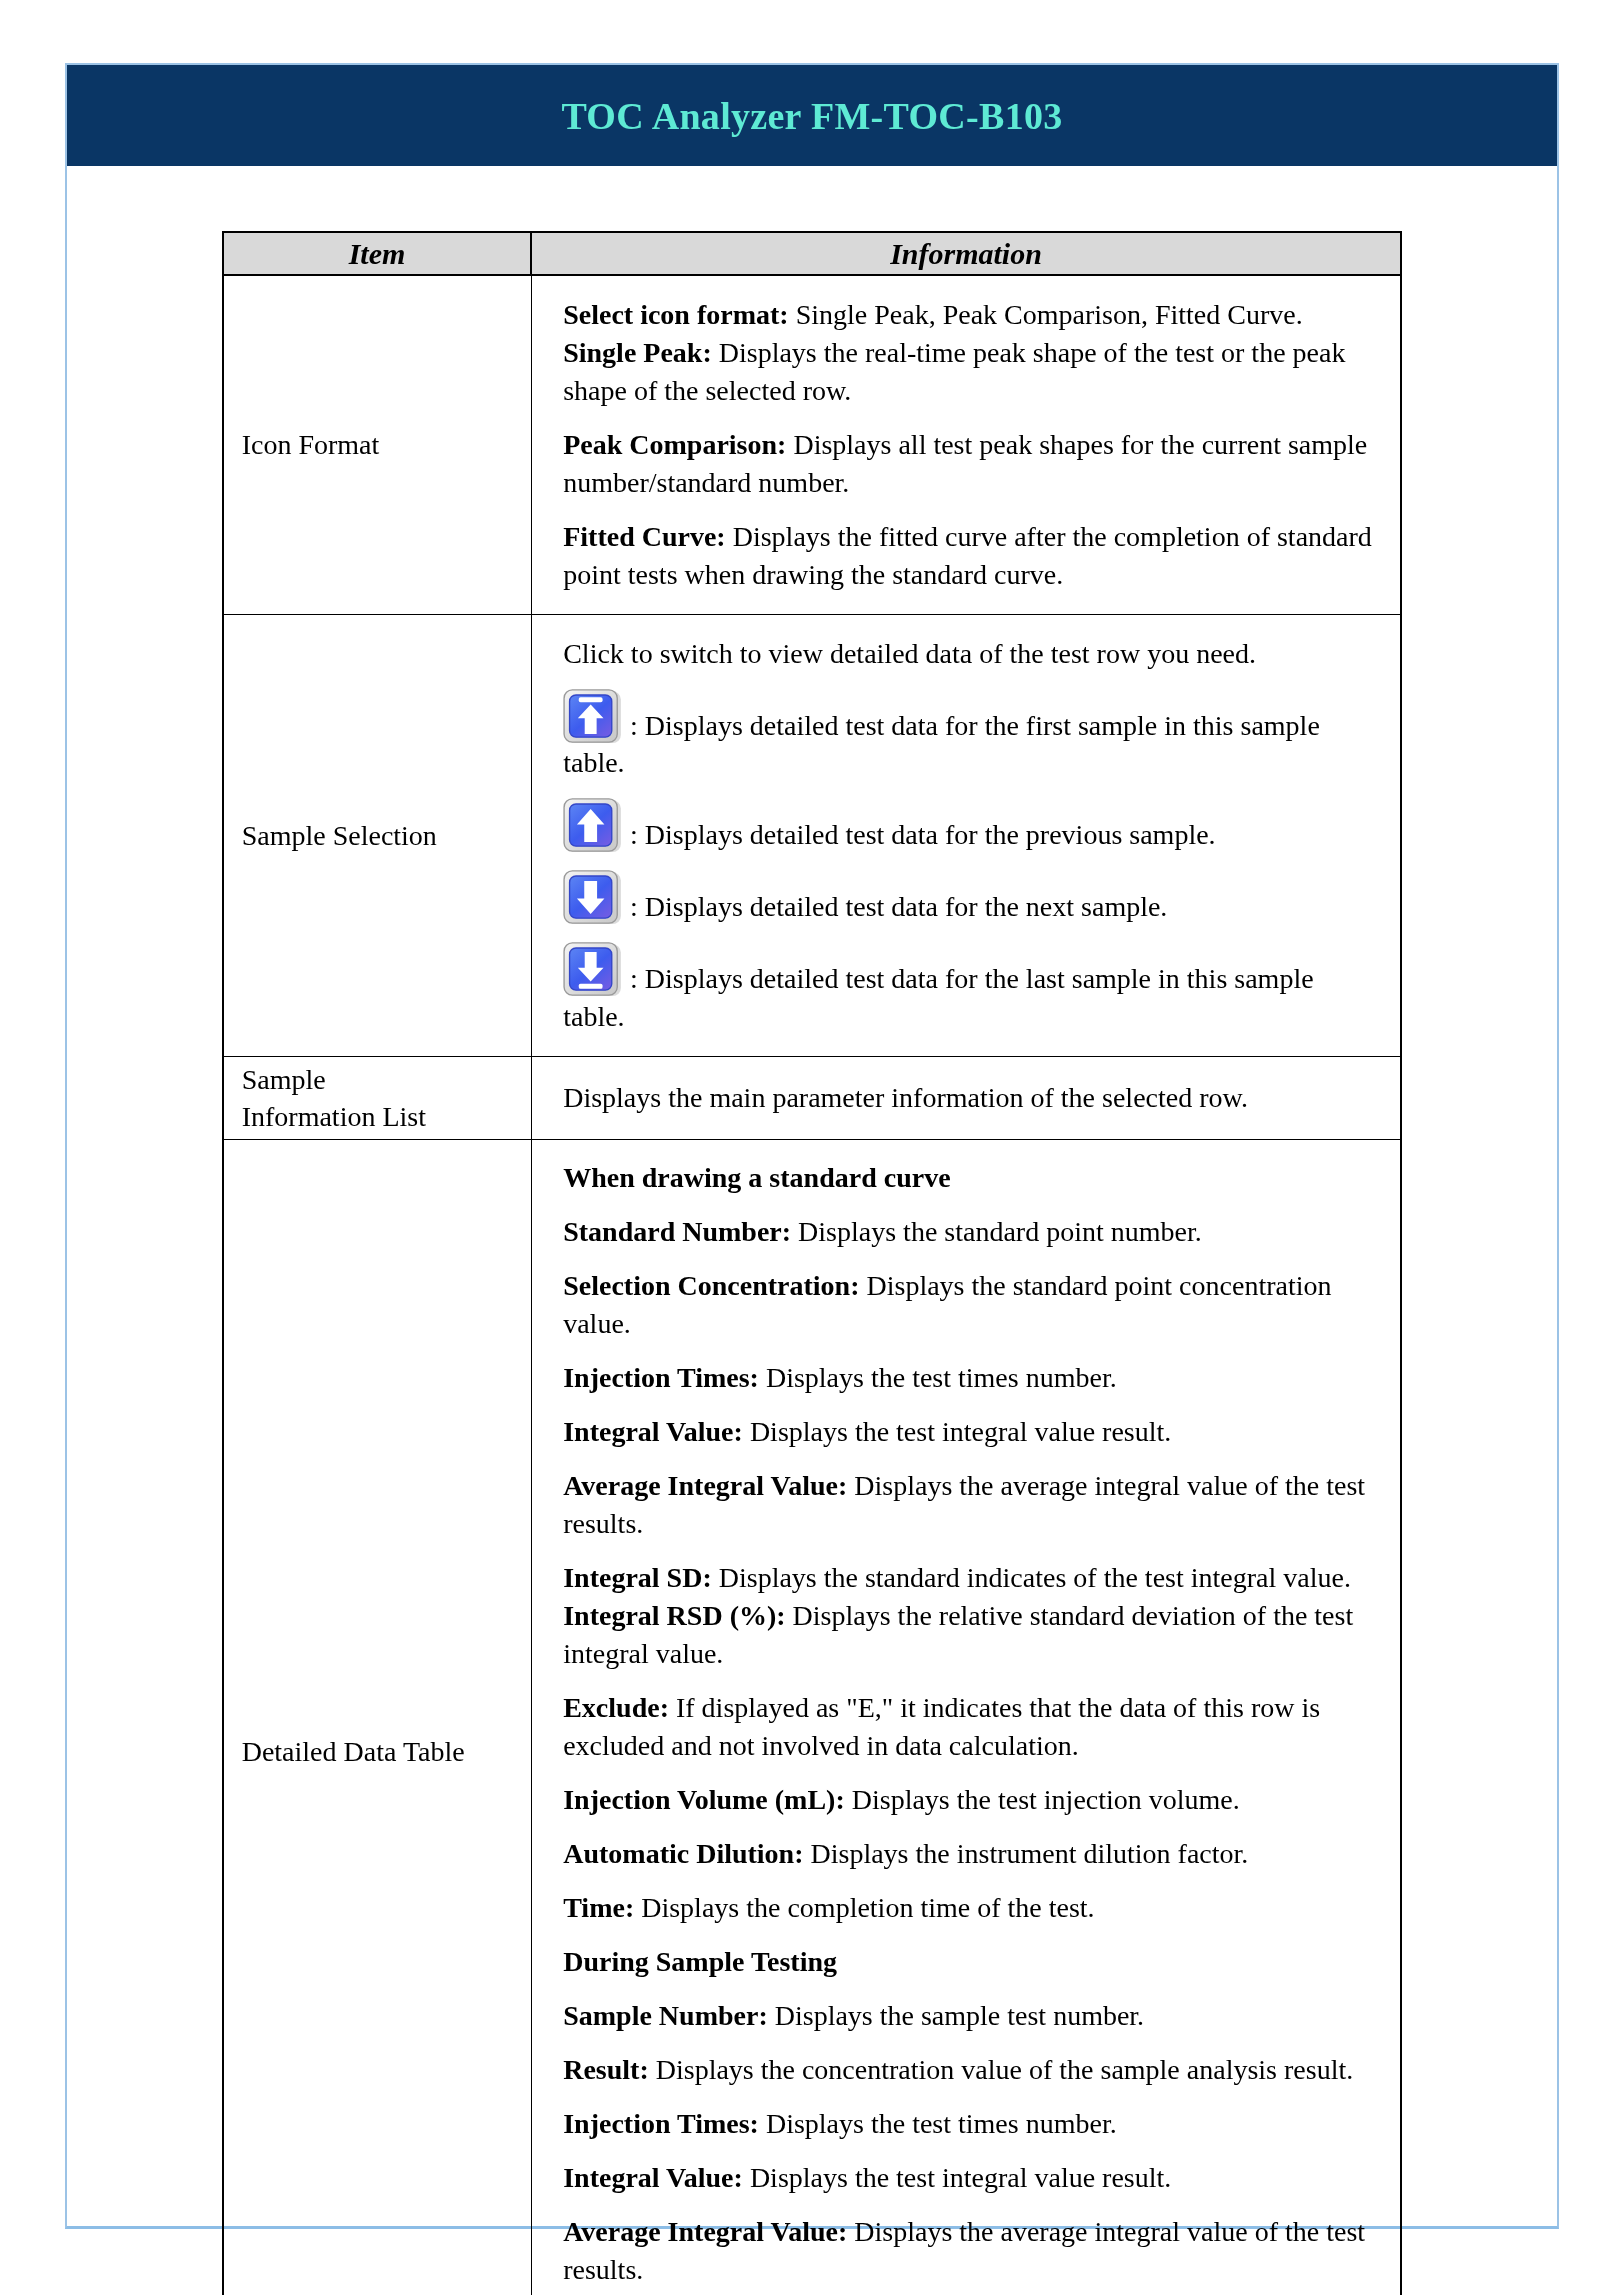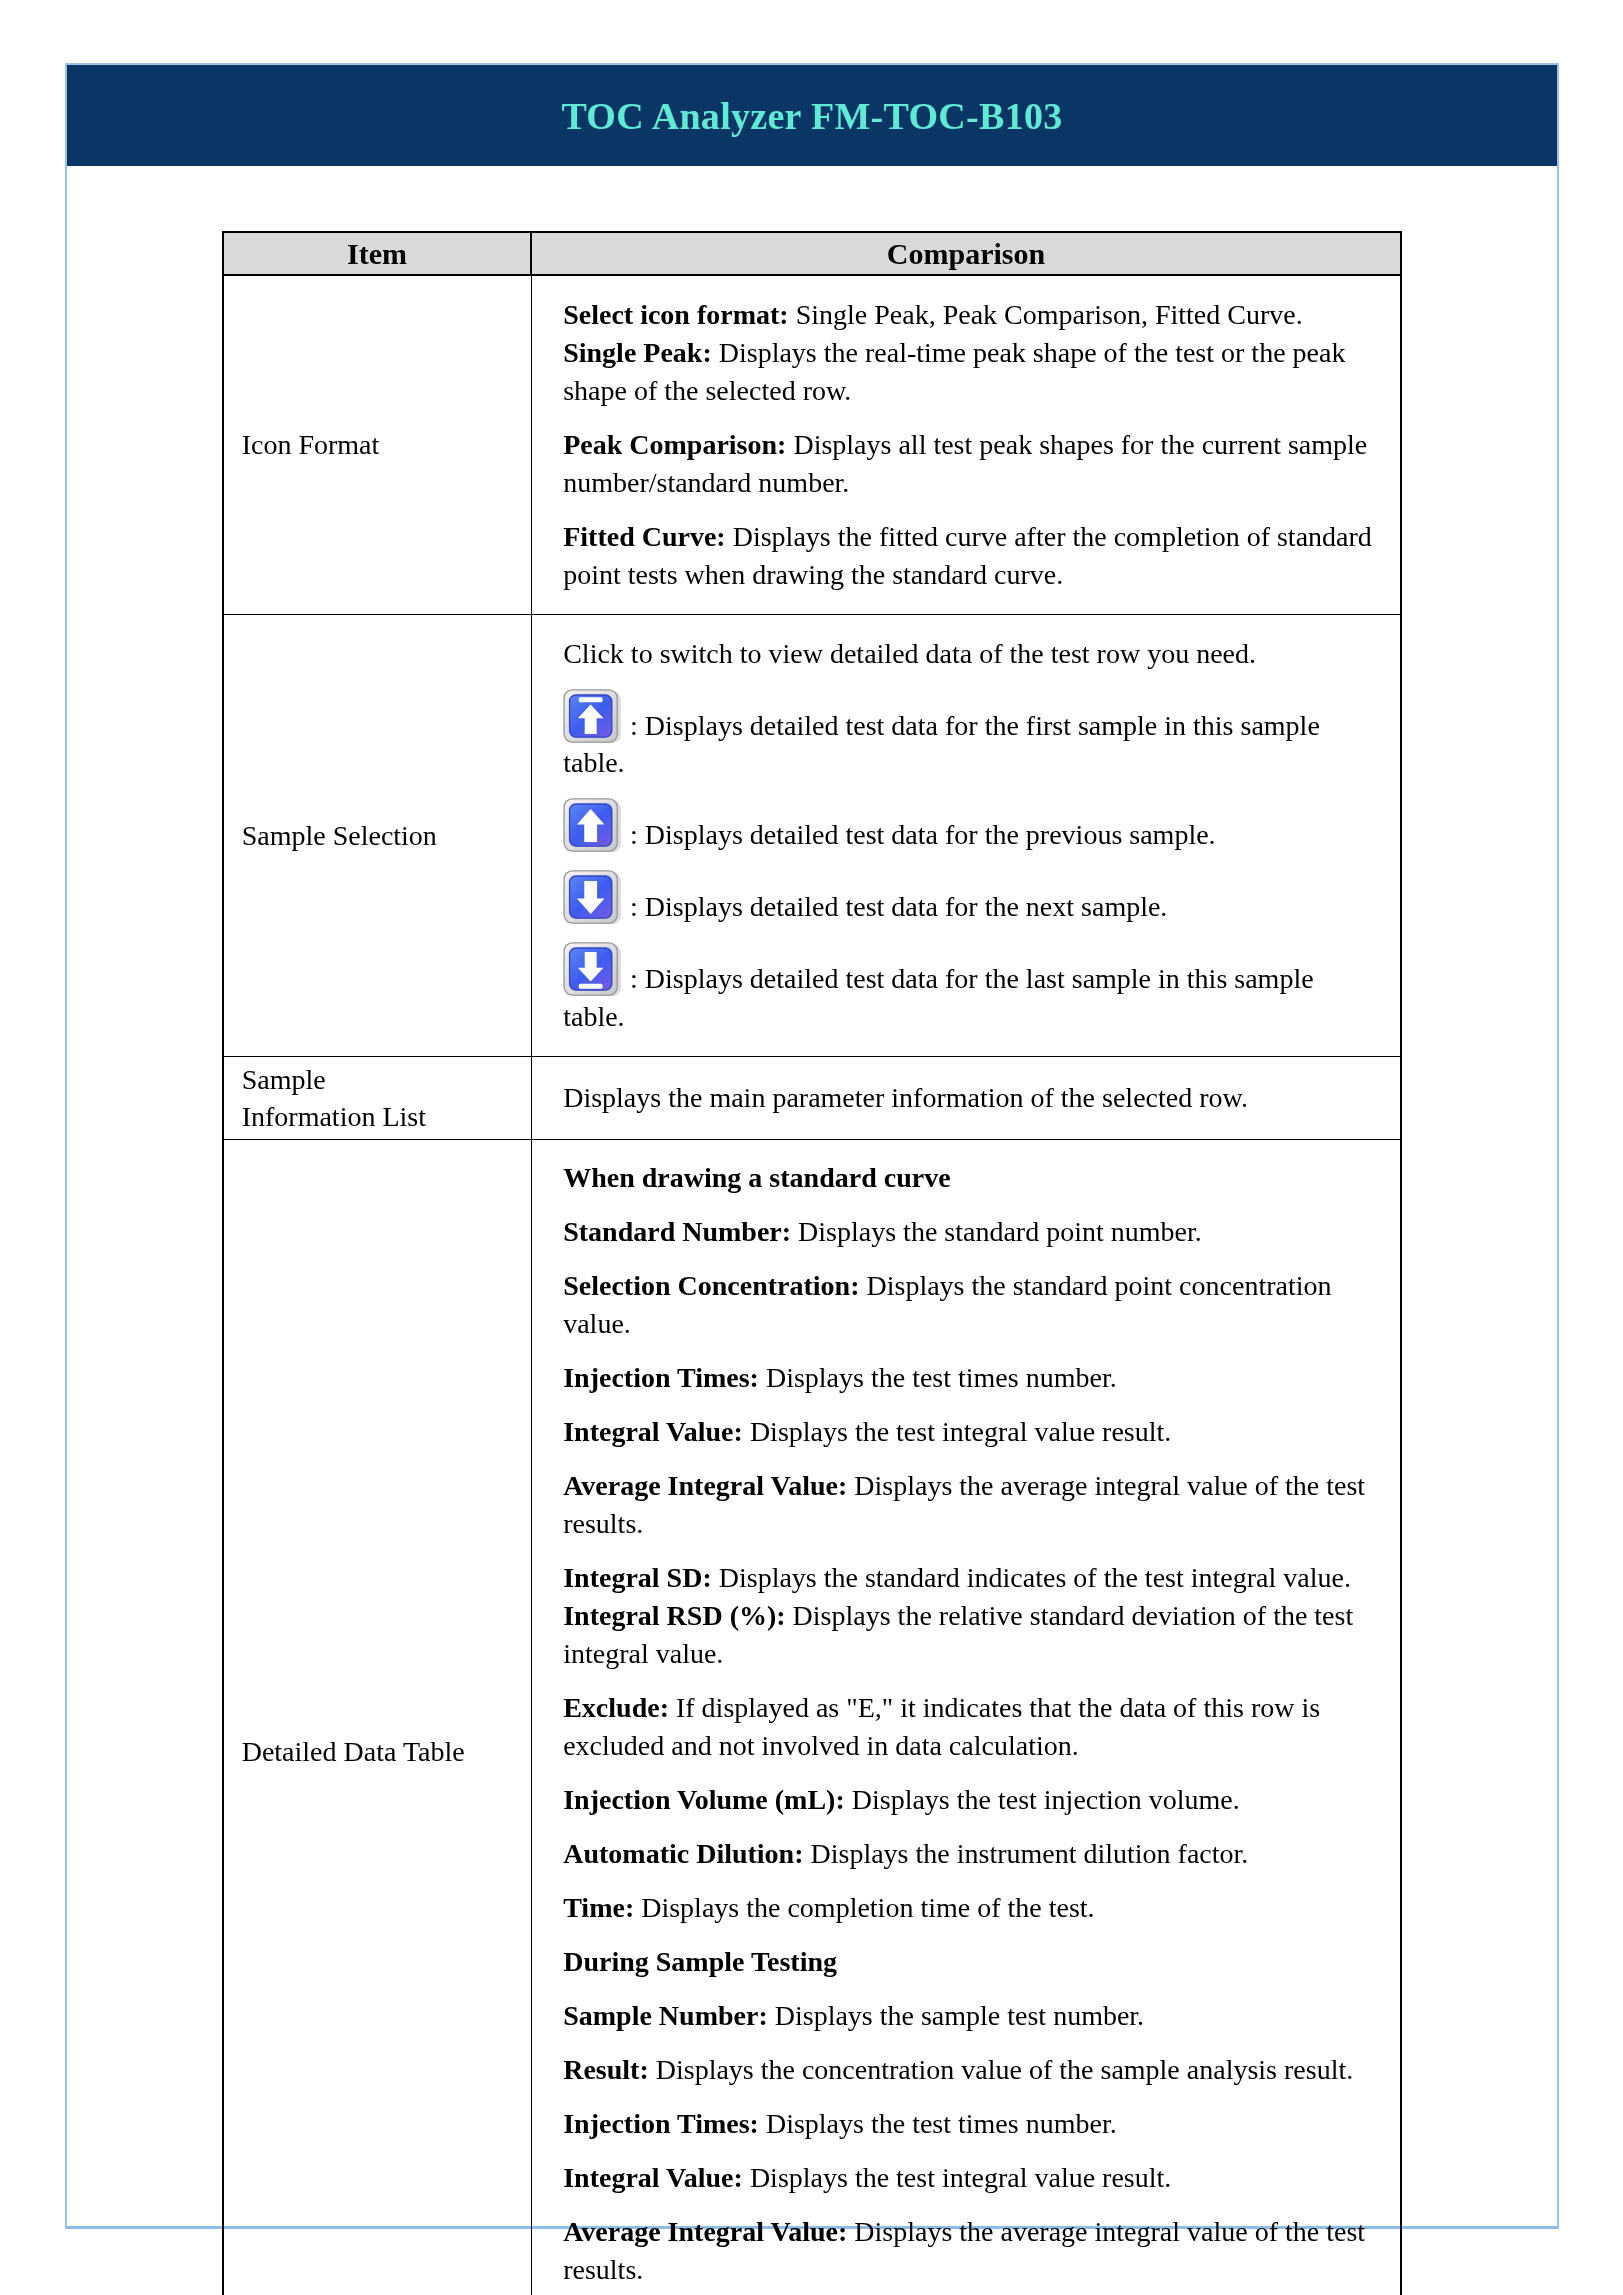--- a/index.html
+++ b/index.html
@@ -6,21 +6,21 @@
   .page{position:relative;width:1623px;height:2295px;background:#ffffff;
         font-family:"Liberation Serif", serif;color:#000;overflow:hidden;}
   .frame{position:absolute;left:65px;top:63px;width:1494px;height:2166px;
          box-sizing:border-box;border:2.6px solid #9cc3e6;border-bottom:3.9px solid #8cbde6;background:#fff;}
   .titlebar{position:absolute;left:0;top:0;width:100%;height:101px;background:#0a3665;
             display:flex;align-items:center;justify-content:center;}
   .title{color:#5eead4;font-weight:700;font-size:38px;letter-spacing:0.3px;}
   .doc-table{position:absolute;left:155px;top:166px;width:1178px;
              border-collapse:collapse;table-layout:fixed;border:2px solid #000;}
   .doc-table th{background:#d9d9d9;border:2px solid #000;border-bottom:2.6px solid #000;
-                font-size:30px;font-weight:700;text-align:center;height:41px;padding:0 5.2px;}
+                font-size:30px;font-weight:700;text-align:center;height:41px;padding:0 5.2px;font-style:italic;}
   .doc-table td{border:1.3px solid #000;vertical-align:middle;}
   .item-cell{padding:3.9px 6.5px 3.9px 17.7px;font-size:28px;line-height:37px;white-space:pre-line;}
   .desc-cell{padding:3.9px 10.5px 3.9px 15.7px;font-size:28px;line-height:38px;}
   #table-body tr:nth-child(1){height:272px;}
   #table-body tr:nth-child(2){height:412px;}
   #table-body tr:nth-child(3){height:76px;}
   #table-body tr:nth-child(4){height:1005px;}
   .para{margin:16px;}
   .para b{font-weight:700;}
   .icon{vertical-align:-9.2px;margin-right:7.9px;}
@@ -51,21 +51,21 @@
     </div>
 
     <table class="doc-table">
       <colgroup>
           <col style="width:308px">
           <col style="width:870px">
         </colgroup>
       <thead>
         <tr>
           <th>Item</th>
-          <th>Comparison</th>
+          <th>Information</th>
         </tr>
       </thead>
       <tbody id="table-body">
           <tr>
             <td class="item-cell">Icon Format</td>
             <td class="desc-cell">
               <div class="para"><b>Select icon format:</b><span> Single Peak, Peak Comparison, Fitted Curve. </span><b>Single Peak:</b><span> Displays the real-time peak shape of the test or the peak shape of the selected row.</span></div>
               <div class="para"><b>Peak Comparison:</b><span> Displays all test peak shapes for the current sample number/standard number.</span></div>
               <div class="para"><b>Fitted Curve:</b><span> Displays the fitted curve after the completion of standard point tests when drawing the standard curve.</span></div>
             </td>

